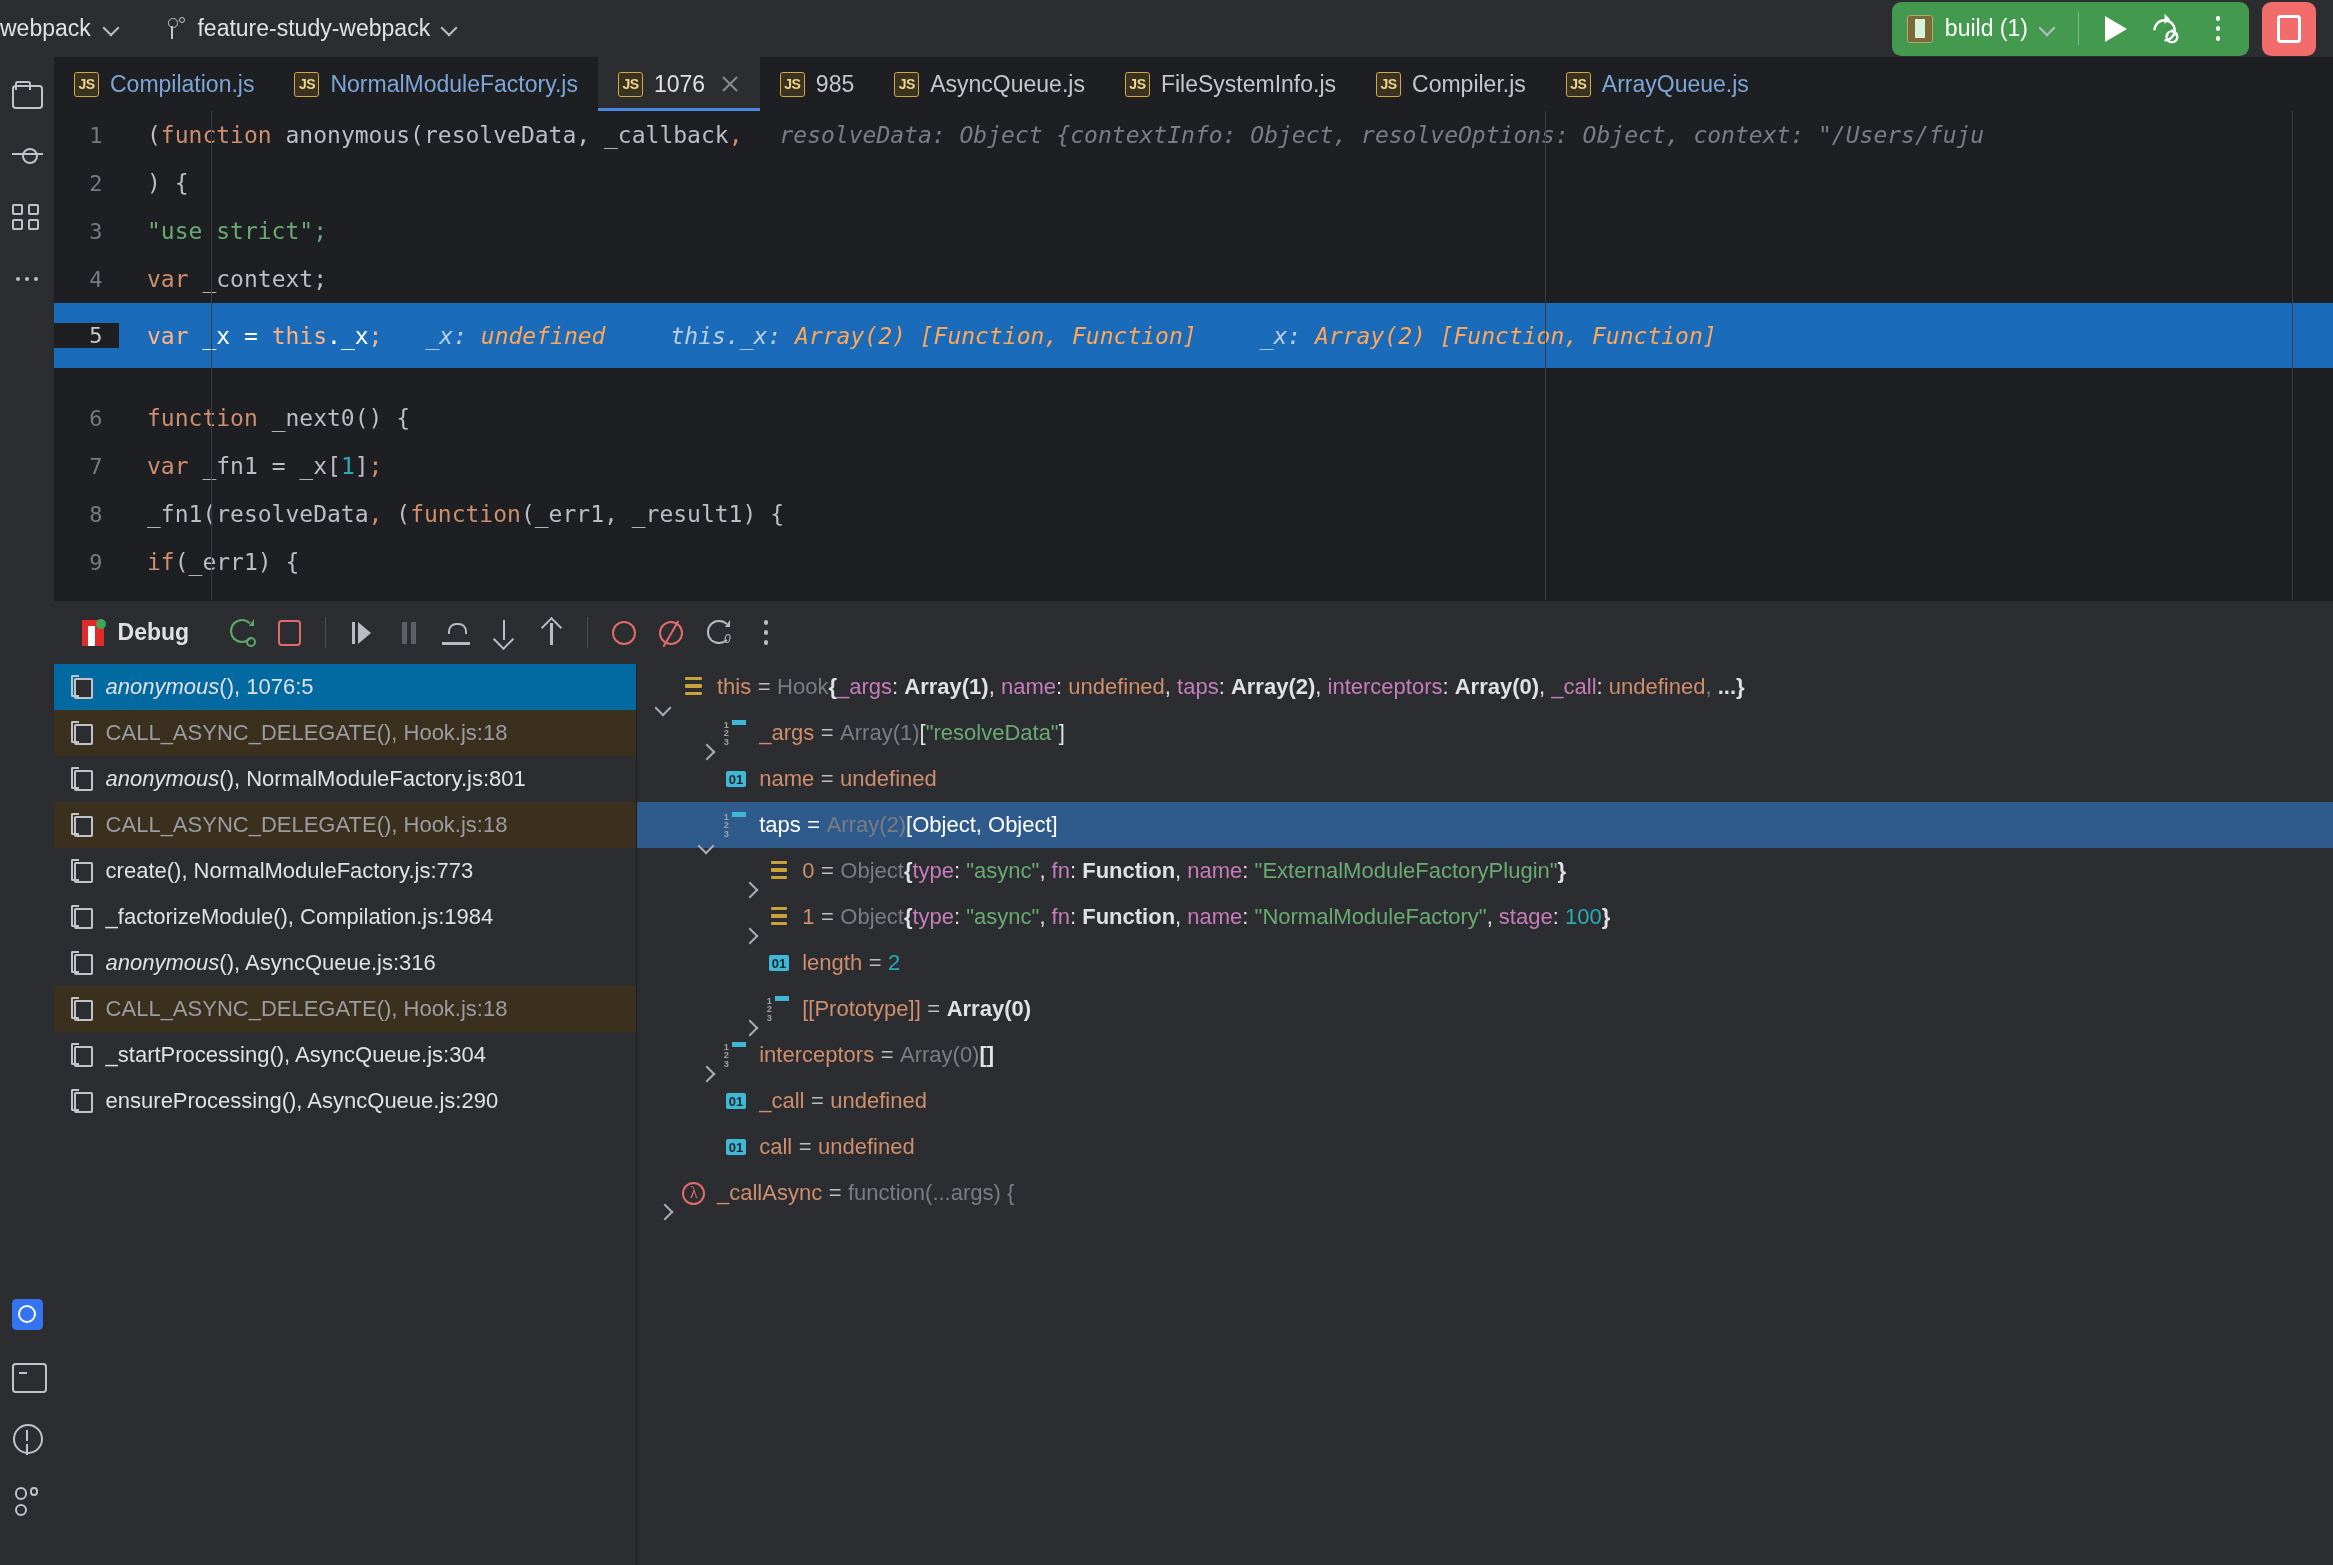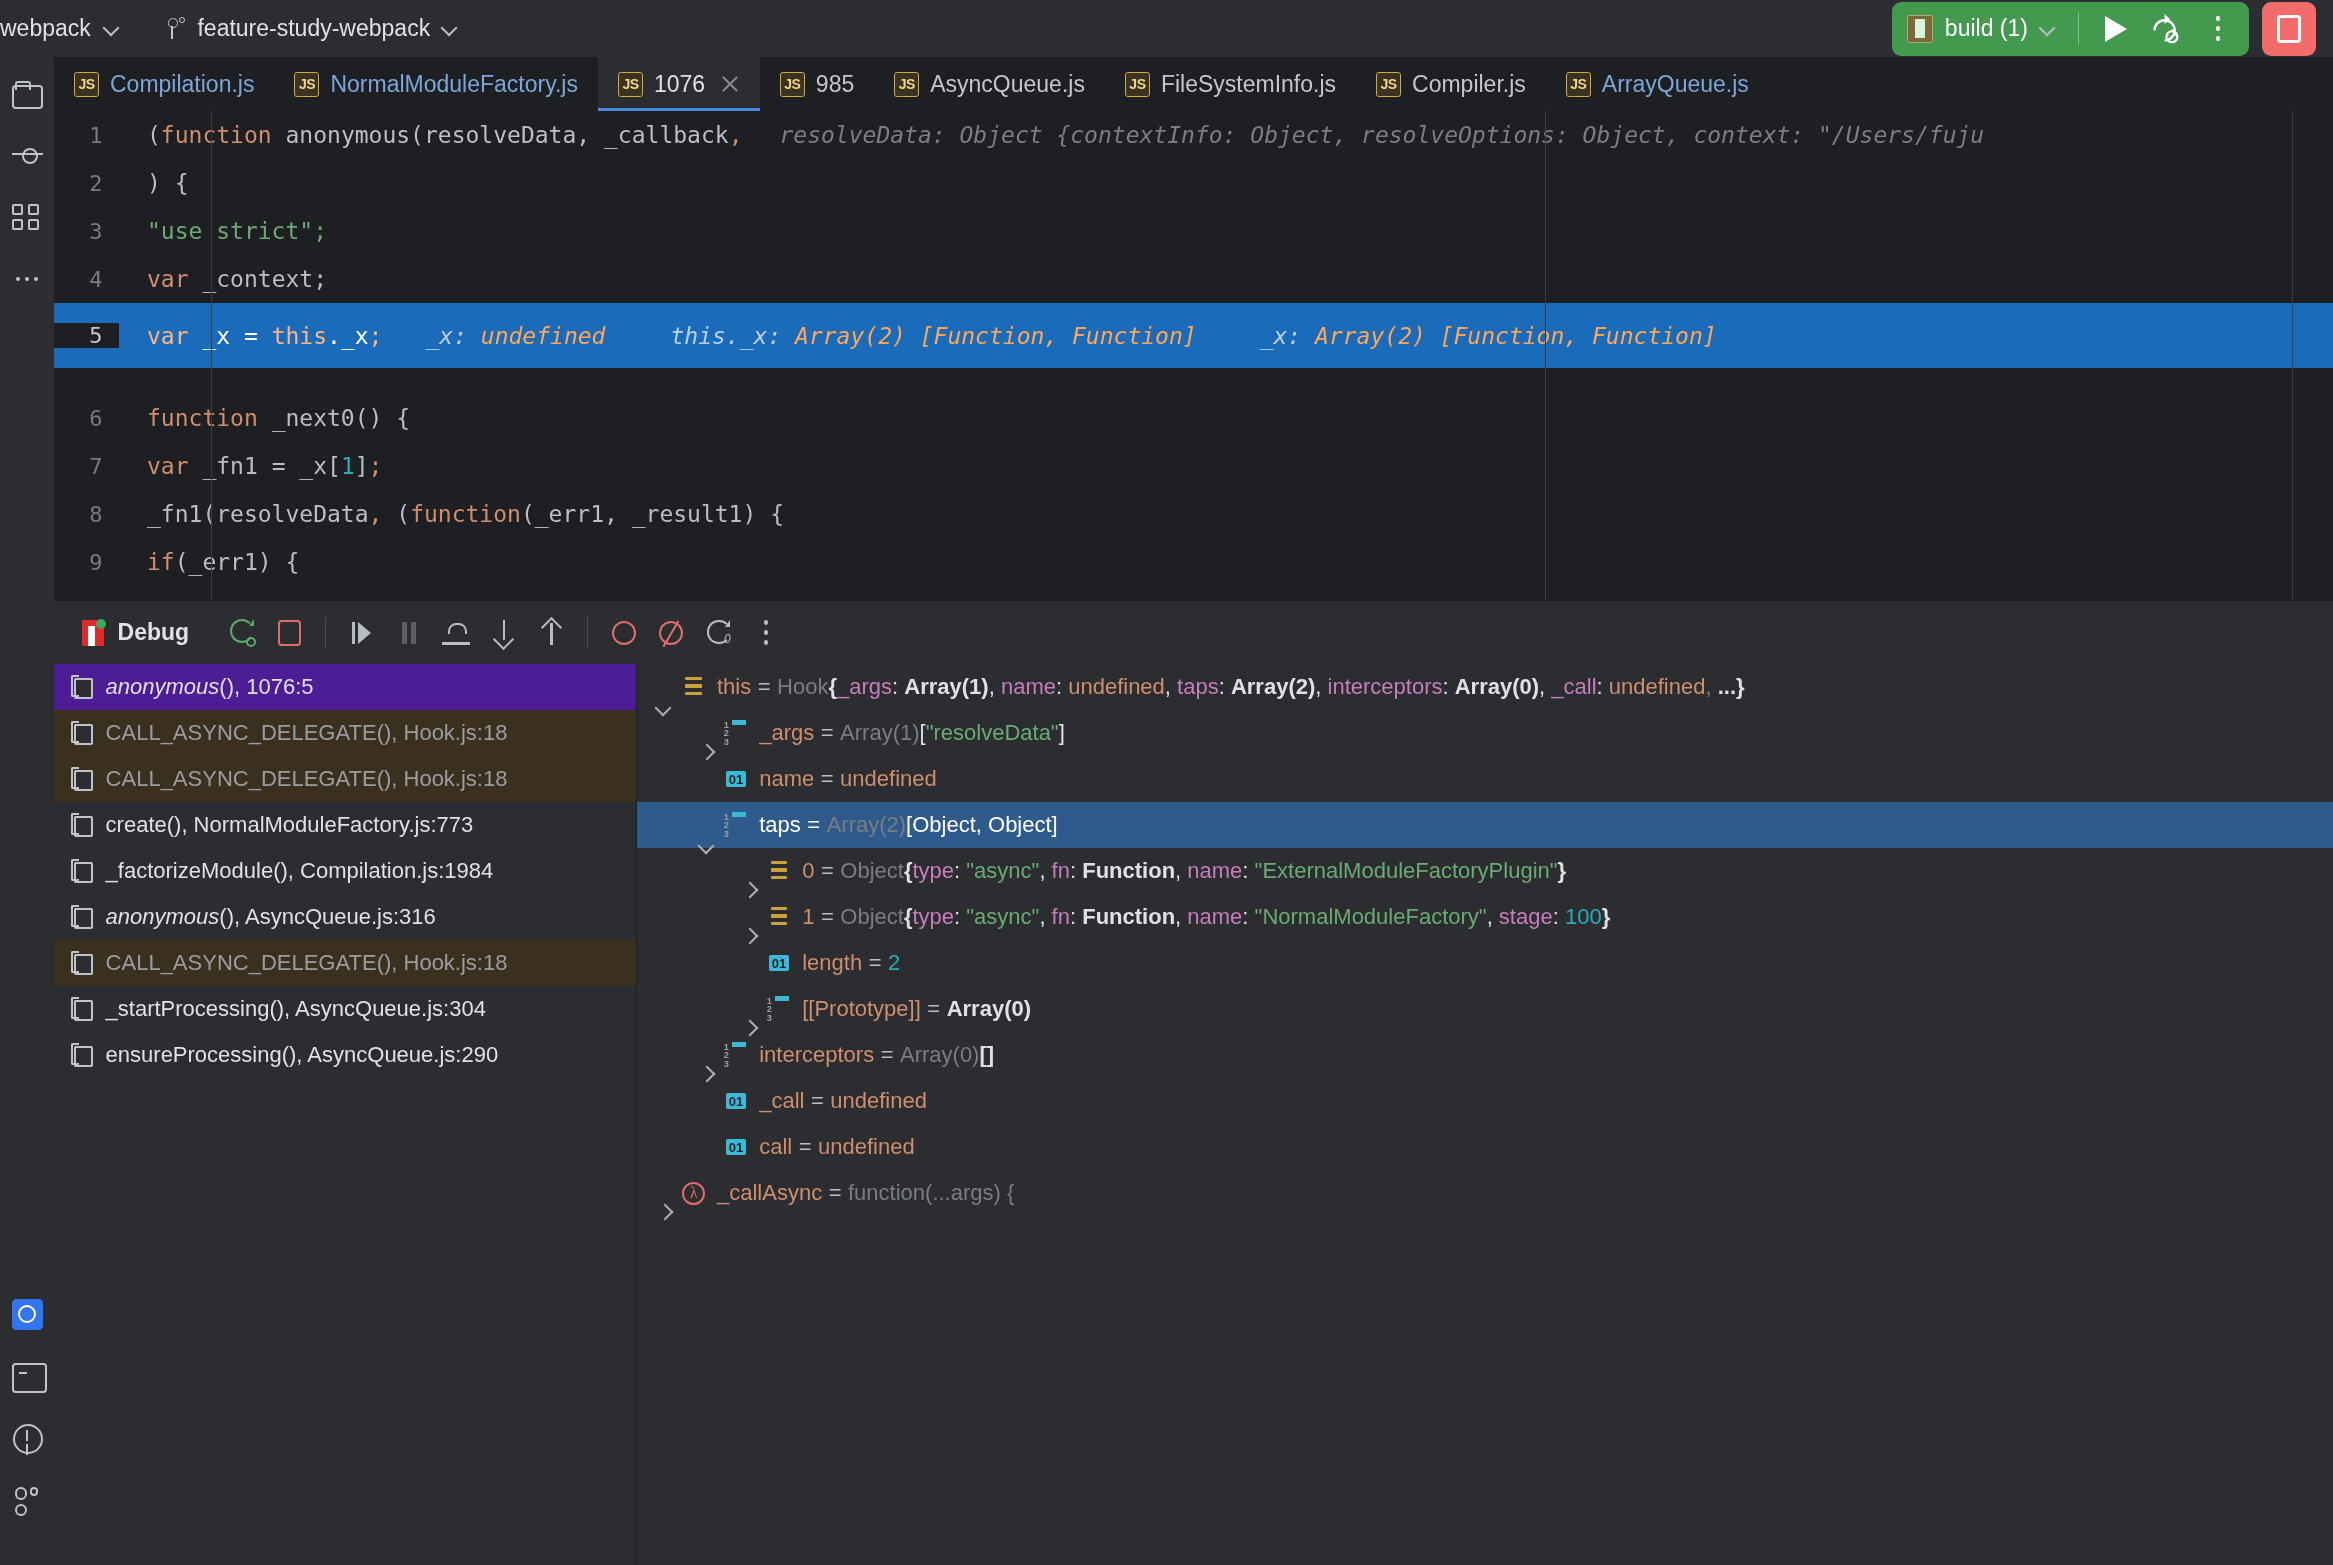--- a/index.html
+++ b/index.html
@@ -213,21 +213,21 @@
 
   
   .dbg-body { flex:1 1 auto; min-height:0; display:flex; }
   .frames {
     width: 583px; flex:0 0 583px; background:#2b2d30; overflow:hidden; border-right:0.9px solid #1e1f22;
   }
   .frame {
     display:flex; align-items:center; gap:13px; height:46px; padding-left:16.6px;
     color:#dfe1e5; font-size:22px; white-space:nowrap;
   }
-  .frame.sel { background:#4c1d95; }
+  .frame.sel { background:#0369a1; }
   .frame.lib { background:#3b2f1e; color:#9a9da3; }
   .frame-ic { width:22px;height:24px;position:relative;flex:0 0 auto; }
   .frame-ic::before{content:"";position:absolute;left:3.7px;top:2.8px;width:14.8px;height:17.5px;border:2px solid #c0c3c8;border-radius:1.8px;background:#2b2d30;}
   .frame-ic::after{content:"";position:absolute;left:0px;top:0px;width:6.5px;height:17.5px;border:2px solid #c0c3c8;border-right:none;border-radius:1.8px 0 0 1.8px;}
   .fi { font-style: italic; }
 
   .vars { flex:1 1 auto; min-width:0; background:#2b2d30; overflow:hidden; position:relative; }
   .vrow { display:flex; align-items:center; height:46px; white-space:nowrap; font-size:22px; color:#dfe1e5; }
   .vrow.sel { background:#2f5a8c; }
   .twist { width:28px;flex:0 0 28px;position:relative; }
@@ -491,20 +491,24 @@
         <div class="dbg-body">
           <div class="frames" id="frames">
               <div class="frame sel">
                 <span class="frame-ic"></span>
                 <span><i class="fi">anonymous</i><span>(), 1076:5</span></span>
               </div>
               <div class="frame lib">
                 <span class="frame-ic"></span>
                 <span>CALL_ASYNC_DELEGATE(), Hook.js:18</span>
               </div>
+              <div class="frame">
+                <span class="frame-ic"></span>
+                <span><i class="fi">anonymous</i><span>(), NormalModuleFactory.js:801</span></span>
+              </div>
               <div class="frame lib">
                 <span class="frame-ic"></span>
                 <span>CALL_ASYNC_DELEGATE(), Hook.js:18</span>
               </div>
               <div class="frame">
                 <span class="frame-ic"></span>
                 <span>create(), NormalModuleFactory.js:773</span>
               </div>
               <div class="frame">
                 <span class="frame-ic"></span>

